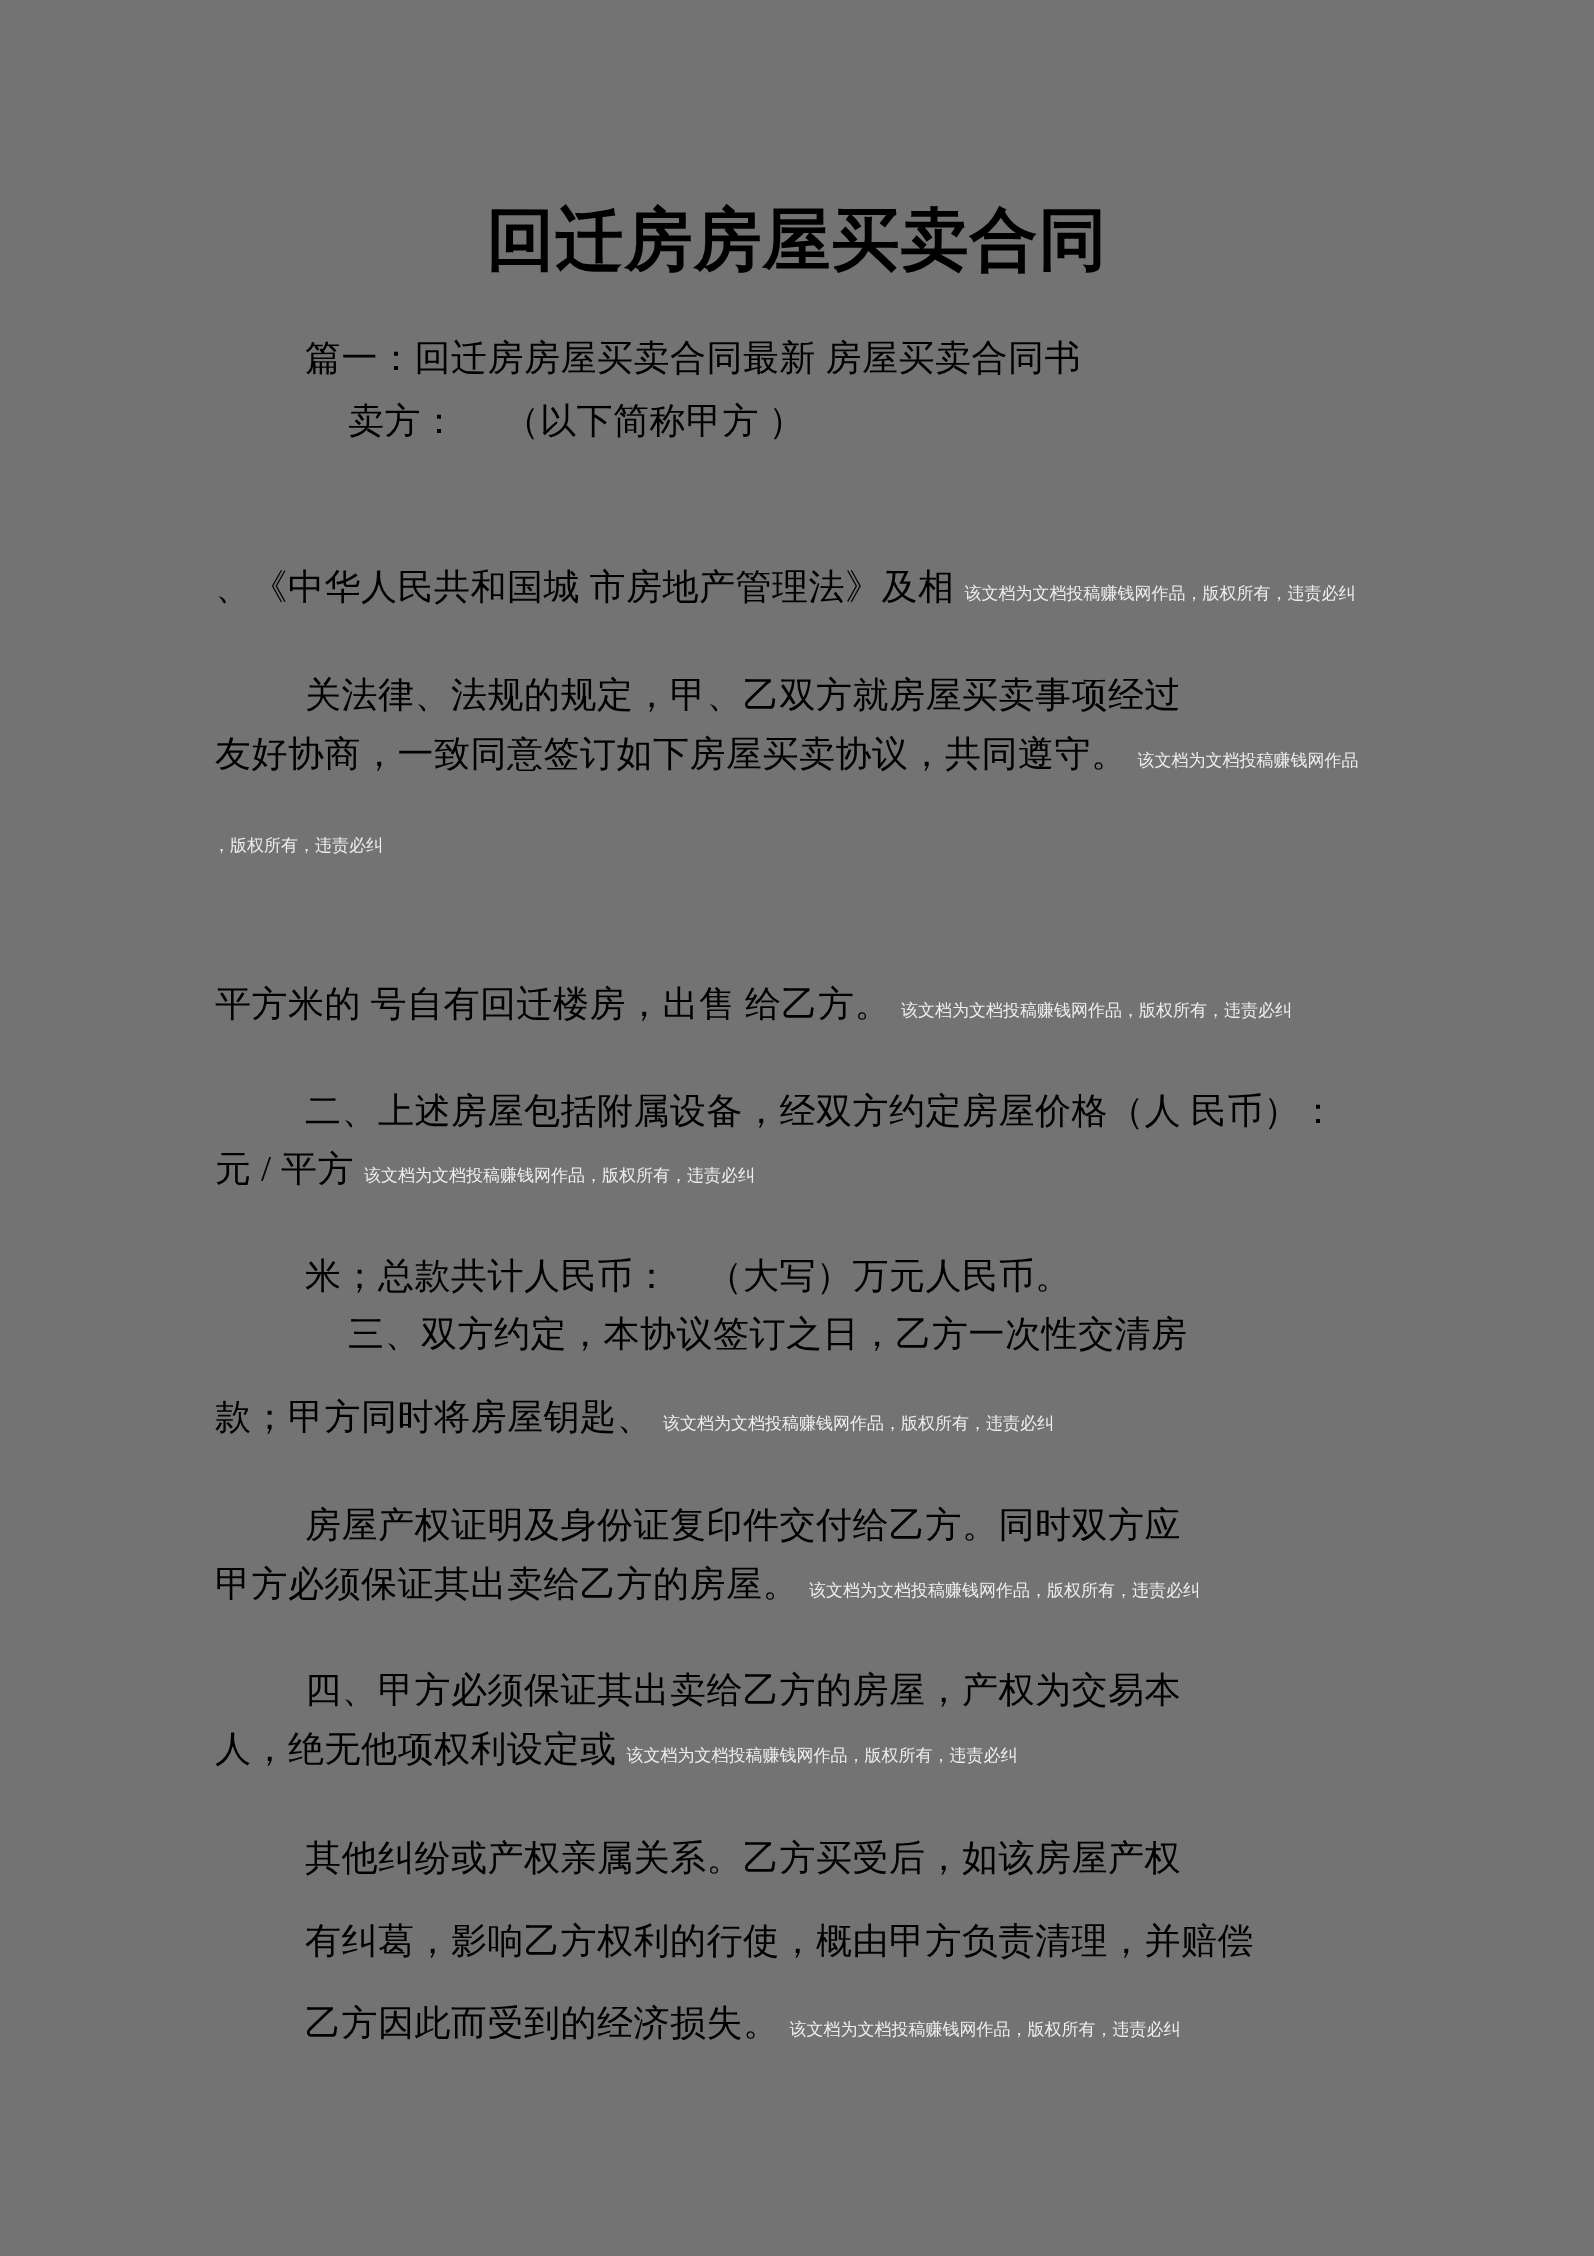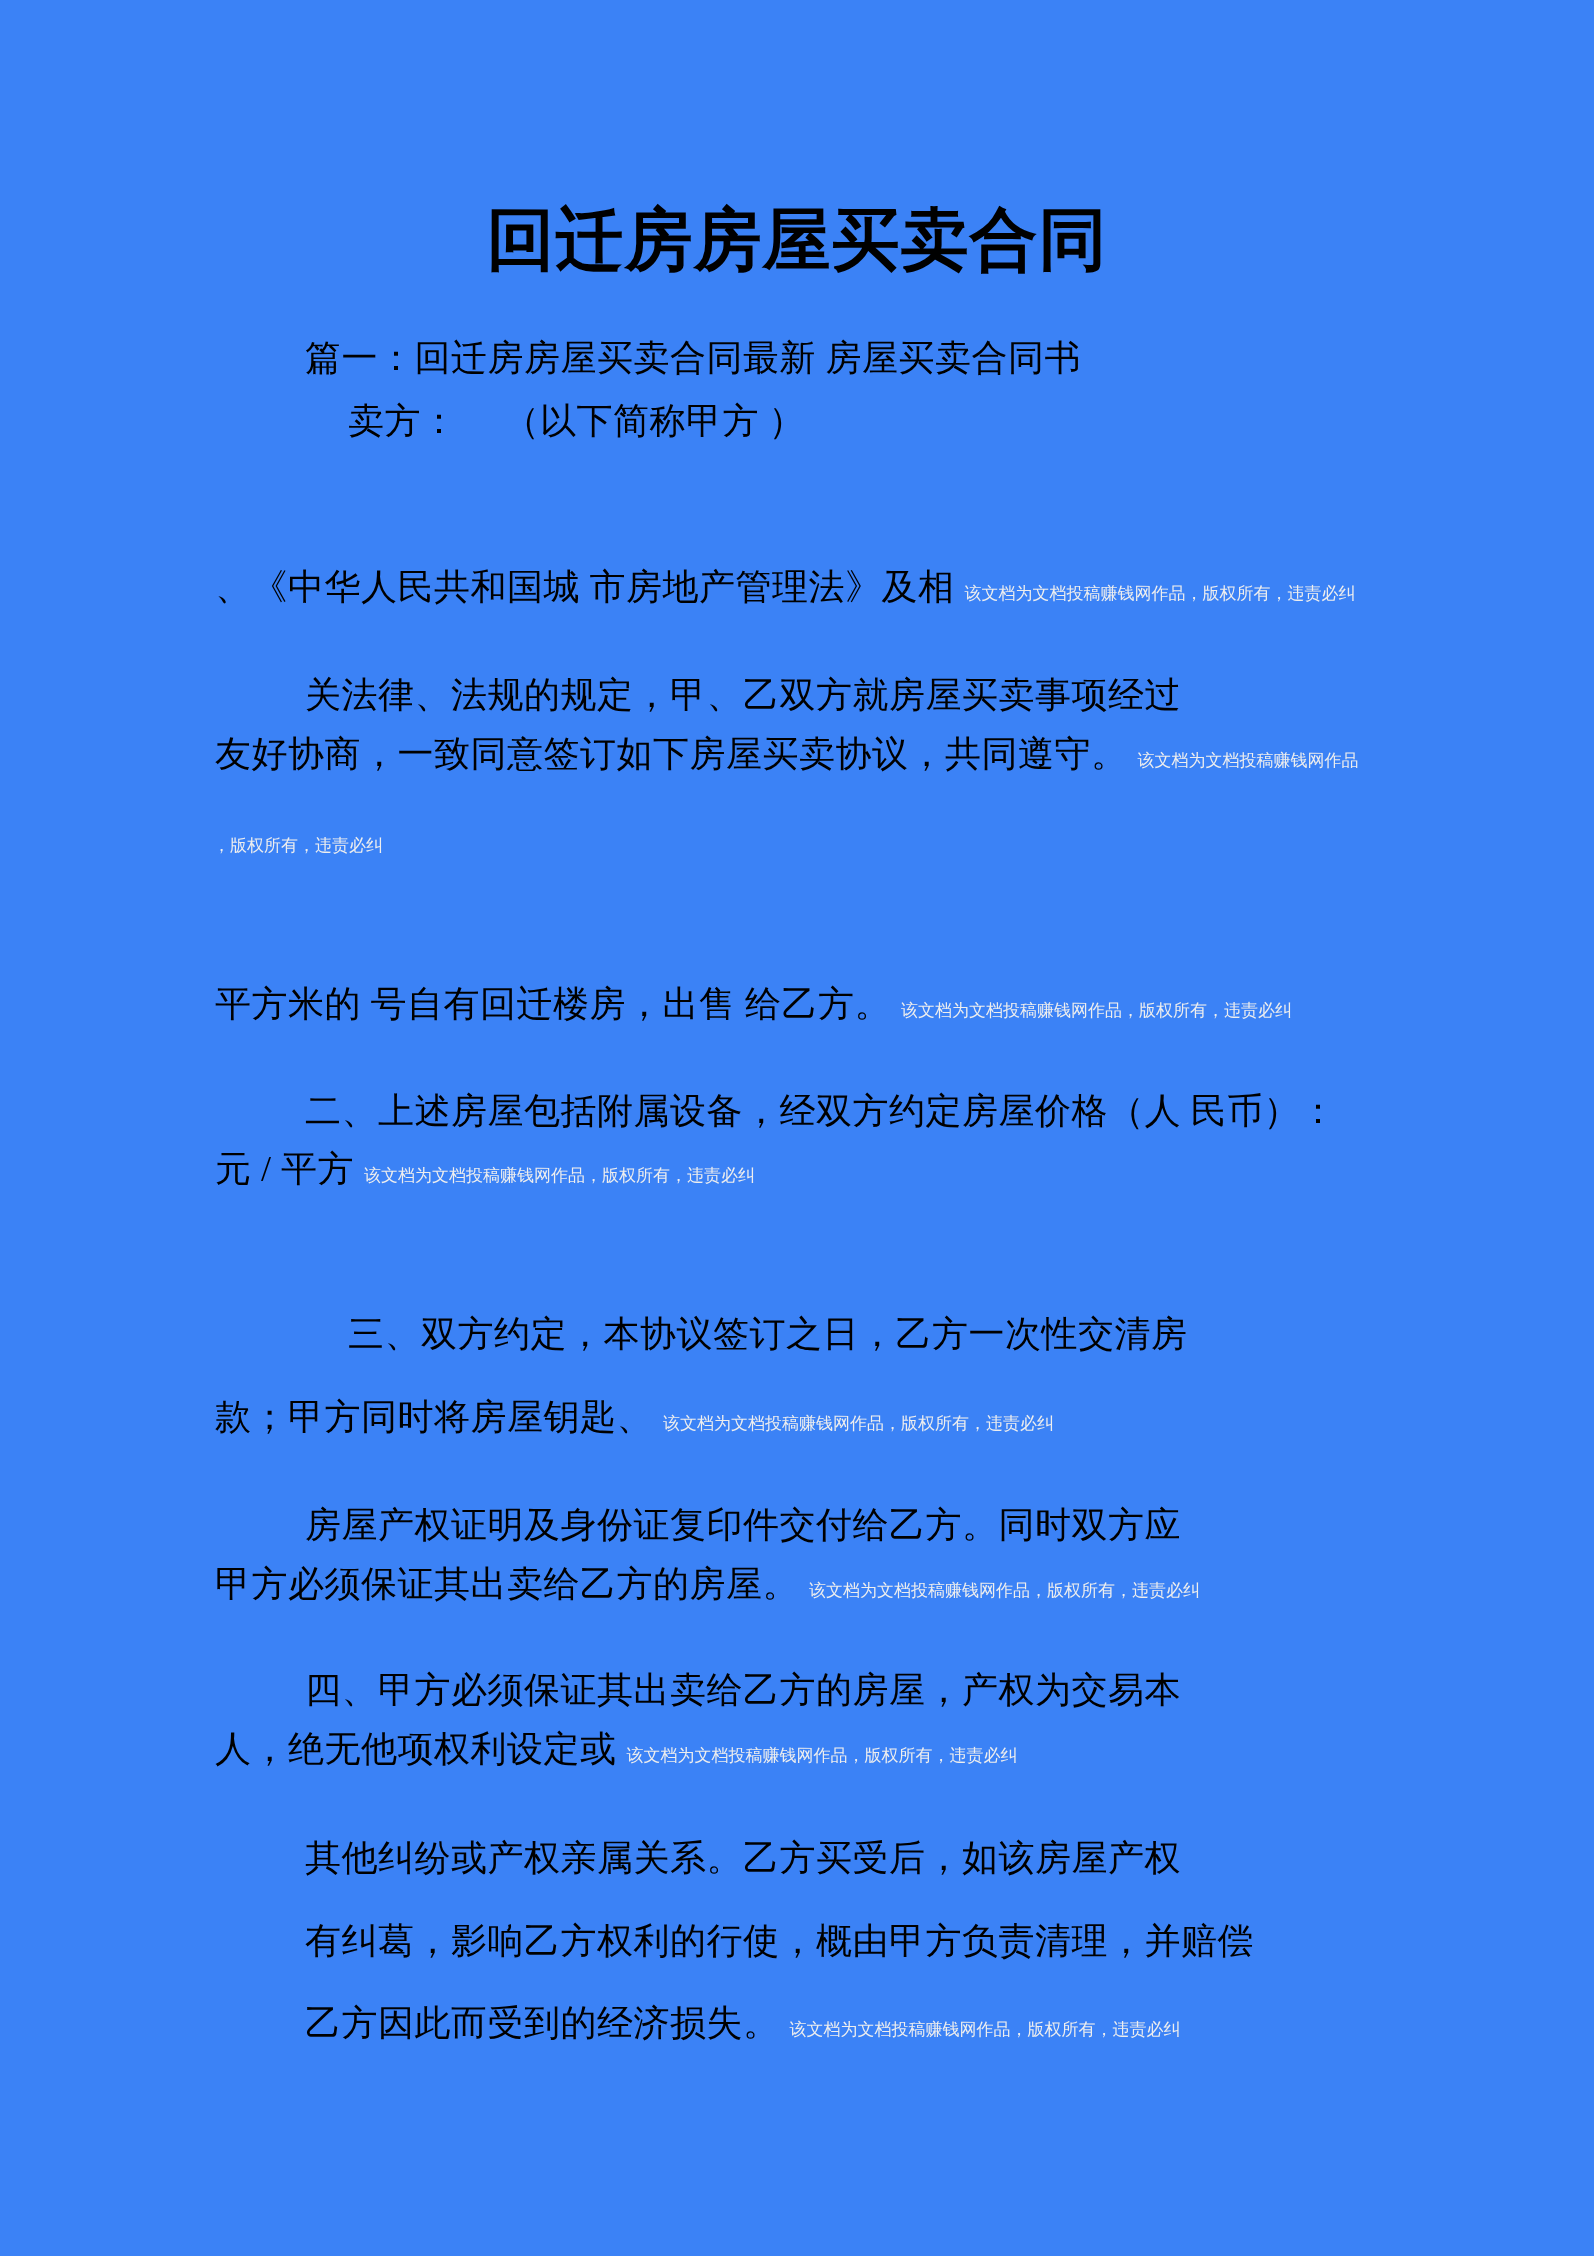--- a/index.html
+++ b/index.html
@@ -1,20 +1,20 @@
 <!DOCTYPE html>
 <html><head>
 <meta charset="utf-8">
 <style>
   html, body { margin: 0; padding: 0; background: #ffffff; }
   .page {
     position: relative;
     width: 1594px;
     height: 2256px;
-    background: #3b82f6;
+    background: #737373;
     overflow: hidden;
     font-family: "Liberation Serif", "DejaVu Serif", serif;
     color: #000000;
   }
   .title {
     position: absolute;
     top: 199px;
     left: 0;
     width: 100%;
     margin: 0;
@@ -66,20 +66,21 @@
 
   <div class="ln wm-line" style="top:836px;left:213px"><span class="wm">，版权所有，违责必纠</span></div>
 
 
   <div class="ln l0" style="top:983px"><span>平方米的 号自有回迁楼房，出售 给乙方。</span><span class="wm">该文档为文档投稿赚钱网作品，版权所有，违责必纠</span></div>
 
   <div class="ln l1" style="top:1066px"><span>二、上述房屋包括附属设备，经双方约定房屋价格（人 民币）：</span><span class="wm"></span></div>
 
   <div class="ln l0" style="top:1148px"><span>元 / 平方</span><span class="wm">该文档为文档投稿赚钱网作品，版权所有，违责必纠</span></div>
 
+  <div class="ln l1" style="top:1231px"><span>米；总款共计人民币：　（大写）万元人民币。</span><span class="wm"></span></div>
 
   <div class="ln l2" style="top:1313px"><span>三、双方约定，本协议签订之日，乙方一次性交清房</span><span class="wm"></span></div>
 
   <div class="ln l0" style="top:1396px"><span>款；甲方同时将房屋钥匙、</span><span class="wm">该文档为文档投稿赚钱网作品，版权所有，违责必纠</span></div>
 
   <div class="ln l1" style="top:1480px"><span>房屋产权证明及身份证复印件交付给乙方。同时双方应</span><span class="wm"></span></div>
 
   <div class="ln l0" style="top:1563px"><span>甲方必须保证其出卖给乙方的房屋。</span><span class="wm">该文档为文档投稿赚钱网作品，版权所有，违责必纠</span></div>
 
   <div class="ln l1" style="top:1645px"><span>四、甲方必须保证其出卖给乙方的房屋，产权为交易本</span><span class="wm"></span></div>

